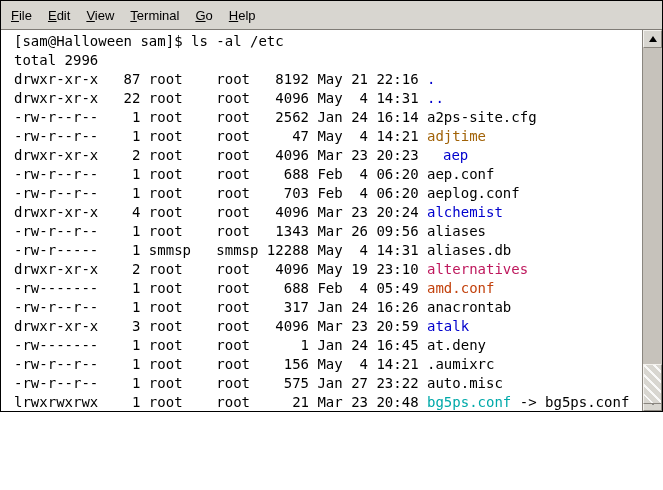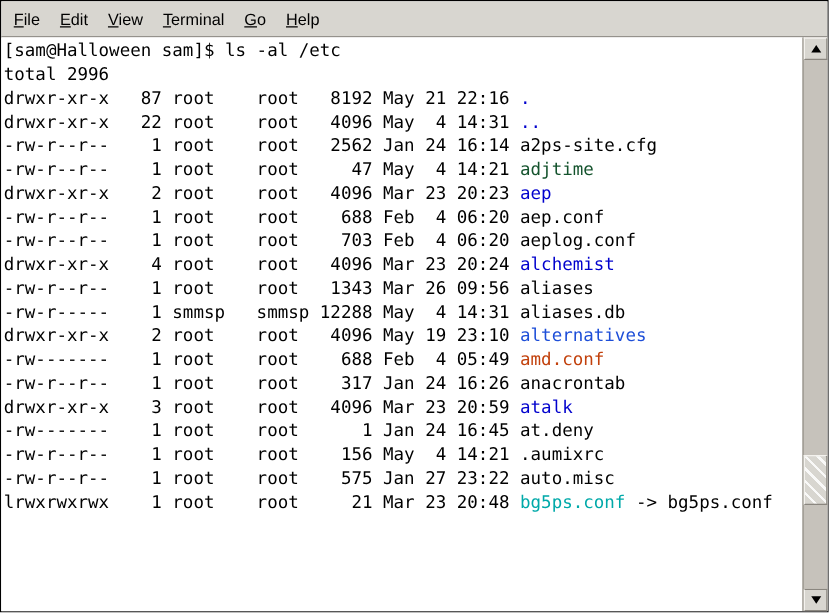--- a/index.html
+++ b/index.html
@@ -1,18 +1,18 @@
 <!DOCTYPE html>
 <html><head>
 <meta charset="utf-8">
 <style>
   html,body{margin:0;padding:0;background:#ffffff;}
   *{box-sizing:border-box;}
   .window{
-    width:663px;height:490px;
+    width:663px;height:412px;
     border:1px solid #000;
     background:#ffffff;
     font-family:"Liberation Sans",sans-serif;
     display:flex;flex-direction:column;
     overflow:hidden;
   }
   .menubar{
     height:29px;flex:0 0 29px;
     background:#d8d6d0;
     border-bottom:1px solid #7f7c76;
@@ -27,21 +27,21 @@
   .menu-item u{text-decoration:underline;}
   .content{
     flex:1;display:flex;flex-direction:row;
     background:#ffffff;min-height:0;
   }
   .term{
     flex:1;min-width:0;
     background:#ffffff;color:#000;
     font-family:"DejaVu Sans Mono",monospace;
     font-size:14px;line-height:19px;
-    padding:2px 0 0 2px;
+    padding:2px 0 0 13px;
     overflow:hidden;
     cursor:text;
   }
   .term .line{white-space:pre;height:19px;}
   .scrollbar{
     flex:0 0 20px;width:20px;
     background:#c6c2bb;
     border-left:1px solid #8a867f;
     display:flex;flex-direction:column;
     position:relative;
@@ -88,28 +88,28 @@
       <span class="menu-item"><u>H</u>elp</span>
     </div>
   <div class="content">
     <div class="term" id="term">
       <div class="line"><span>[sam@Halloween sam]$ ls -al /etc</span></div>
       <div class="line"><span>total 2996</span></div>
       <div id="listing">
           <div class="line"><span>drwxr-xr-x   87 root    root   8192 May 21 22:16 </span><span style="color: rgb(0, 0, 205);">.</span></div>
           <div class="line"><span>drwxr-xr-x   22 root    root   4096 May  4 14:31 </span><span style="color: rgb(0, 0, 205);">..</span></div>
           <div class="line"><span>-rw-r--r--    1 root    root   2562 Jan 24 16:14 </span><span style="color: rgb(0, 0, 0);">a2ps-site.cfg</span></div>
-          <div class="line"><span>-rw-r--r--    1 root    root     47 May  4 14:21 </span><span style="color: #14532d;">adjtime</span></div>
-          <div class="line"><span>drwxr-xr-x    2 root    root   4096 Mar 23 20:23 </span><span style="color: rgb(0, 0, 205);">aep</span></div>
+          <div class="line"><span>-rw-r--r--    1 root    root     47 May  4 14:21 </span><span style="color: #a16207;">adjtime</span></div>
+          <div class="line"><span>drwxr-xr-x    2 root    root   4096 Mar 23 20:23 </span><span style="color: rgb(0, 0, 205); margin-left: 16px;">aep</span></div>
           <div class="line"><span>-rw-r--r--    1 root    root    688 Feb  4 06:20 </span><span style="color: rgb(0, 0, 0);">aep.conf</span></div>
           <div class="line"><span>-rw-r--r--    1 root    root    703 Feb  4 06:20 </span><span style="color: rgb(0, 0, 0);">aeplog.conf</span></div>
           <div class="line"><span>drwxr-xr-x    4 root    root   4096 Mar 23 20:24 </span><span style="color: rgb(0, 0, 205);">alchemist</span></div>
           <div class="line"><span>-rw-r--r--    1 root    root   1343 Mar 26 09:56 </span><span style="color: rgb(0, 0, 0);">aliases</span></div>
           <div class="line"><span>-rw-r-----    1 smmsp   smmsp 12288 May  4 14:31 </span><span style="color: rgb(0, 0, 0);">aliases.db</span></div>
-          <div class="line"><span>drwxr-xr-x    2 root    root   4096 May 19 23:10 </span><span style="color: #1d4ed8; margin-top: 32px;">alternatives</span></div>
+          <div class="line"><span>drwxr-xr-x    2 root    root   4096 May 19 23:10 </span><span style="color: #be185d; margin-top: 32px;">alternatives</span></div>
           <div class="line"><span>-rw-------    1 root    root    688 Feb  4 05:49 </span><span style="color: #c2410c;">amd.conf</span></div>
           <div class="line"><span>-rw-r--r--    1 root    root    317 Jan 24 16:26 </span><span style="color: rgb(0, 0, 0);">anacrontab</span></div>
           <div class="line"><span>drwxr-xr-x    3 root    root   4096 Mar 23 20:59 </span><span style="color: rgb(0, 0, 205);">atalk</span></div>
           <div class="line"><span>-rw-------    1 root    root      1 Jan 24 16:45 </span><span style="color: rgb(0, 0, 0);">at.deny</span></div>
           <div class="line"><span>-rw-r--r--    1 root    root    156 May  4 14:21 </span><span style="color: rgb(0, 0, 0);">.aumixrc</span></div>
           <div class="line"><span>-rw-r--r--    1 root    root    575 Jan 27 23:22 </span><span style="color: rgb(0, 0, 0);">auto.misc</span></div>
           <div class="line"><span>lrwxrwxrwx    1 root    root     21 Mar 23 20:48 </span><span style="color: rgb(0, 169, 169);">bg5ps.conf</span><span> -&gt; bg5ps.conf</span></div>
         </div>
     </div>
     <div class="scrollbar">

